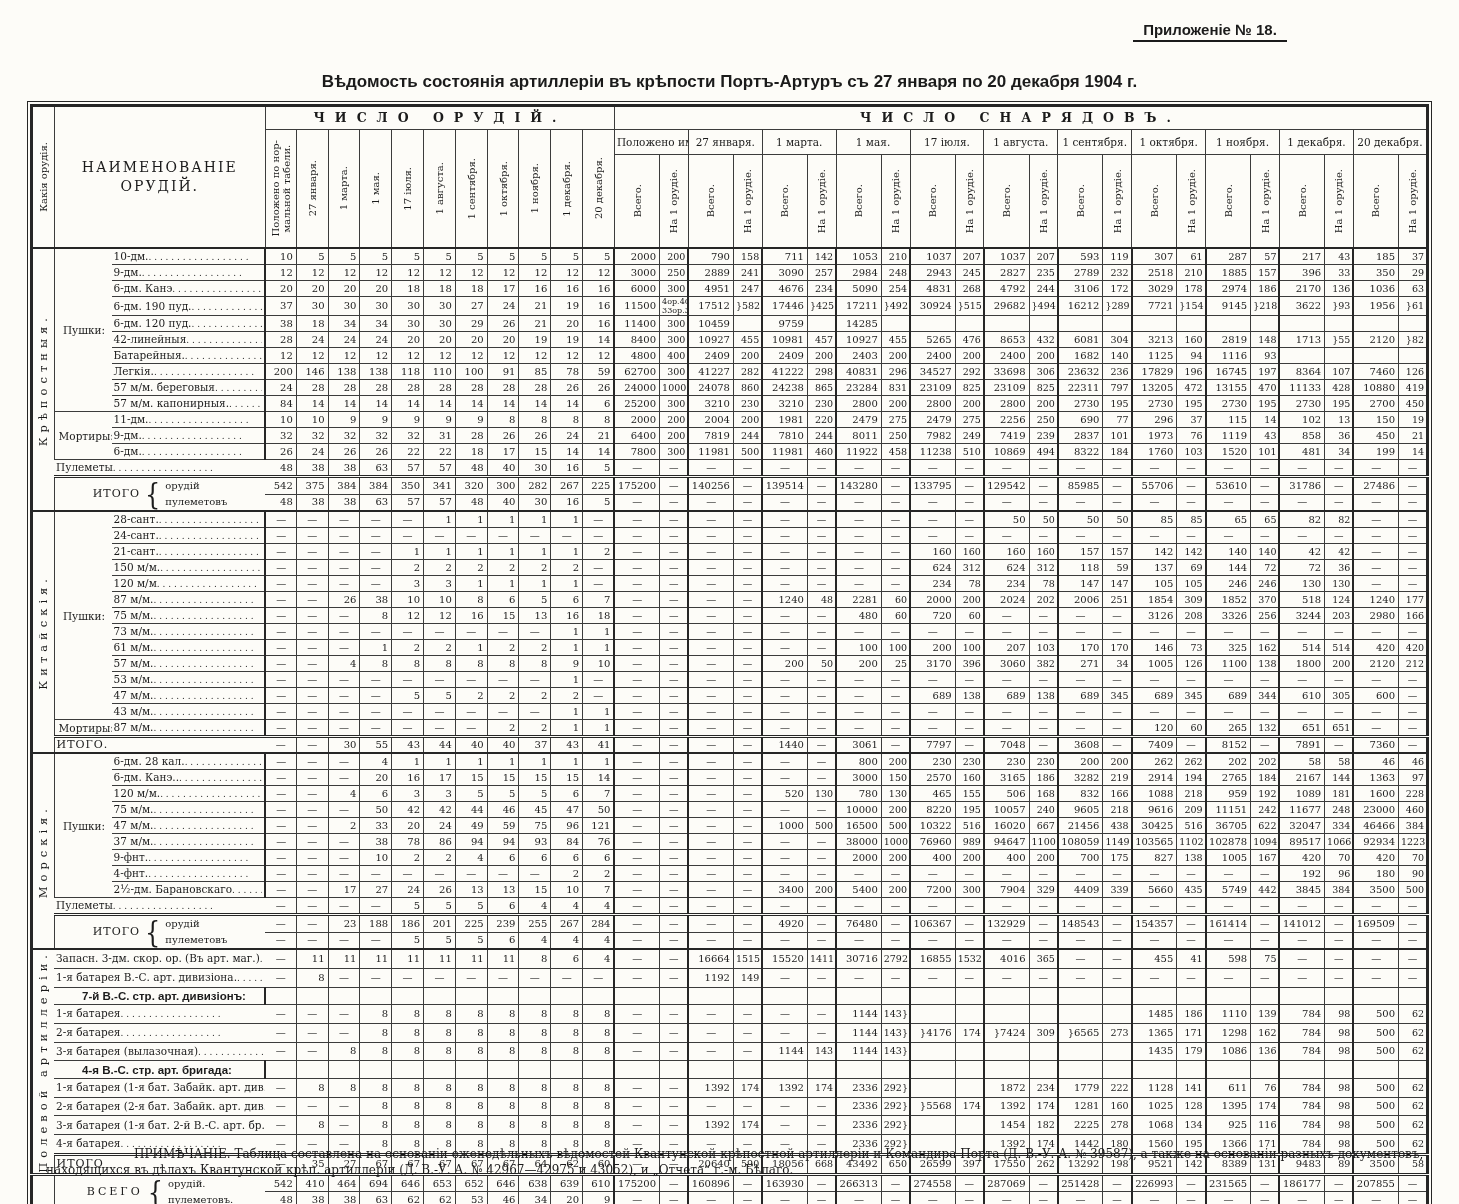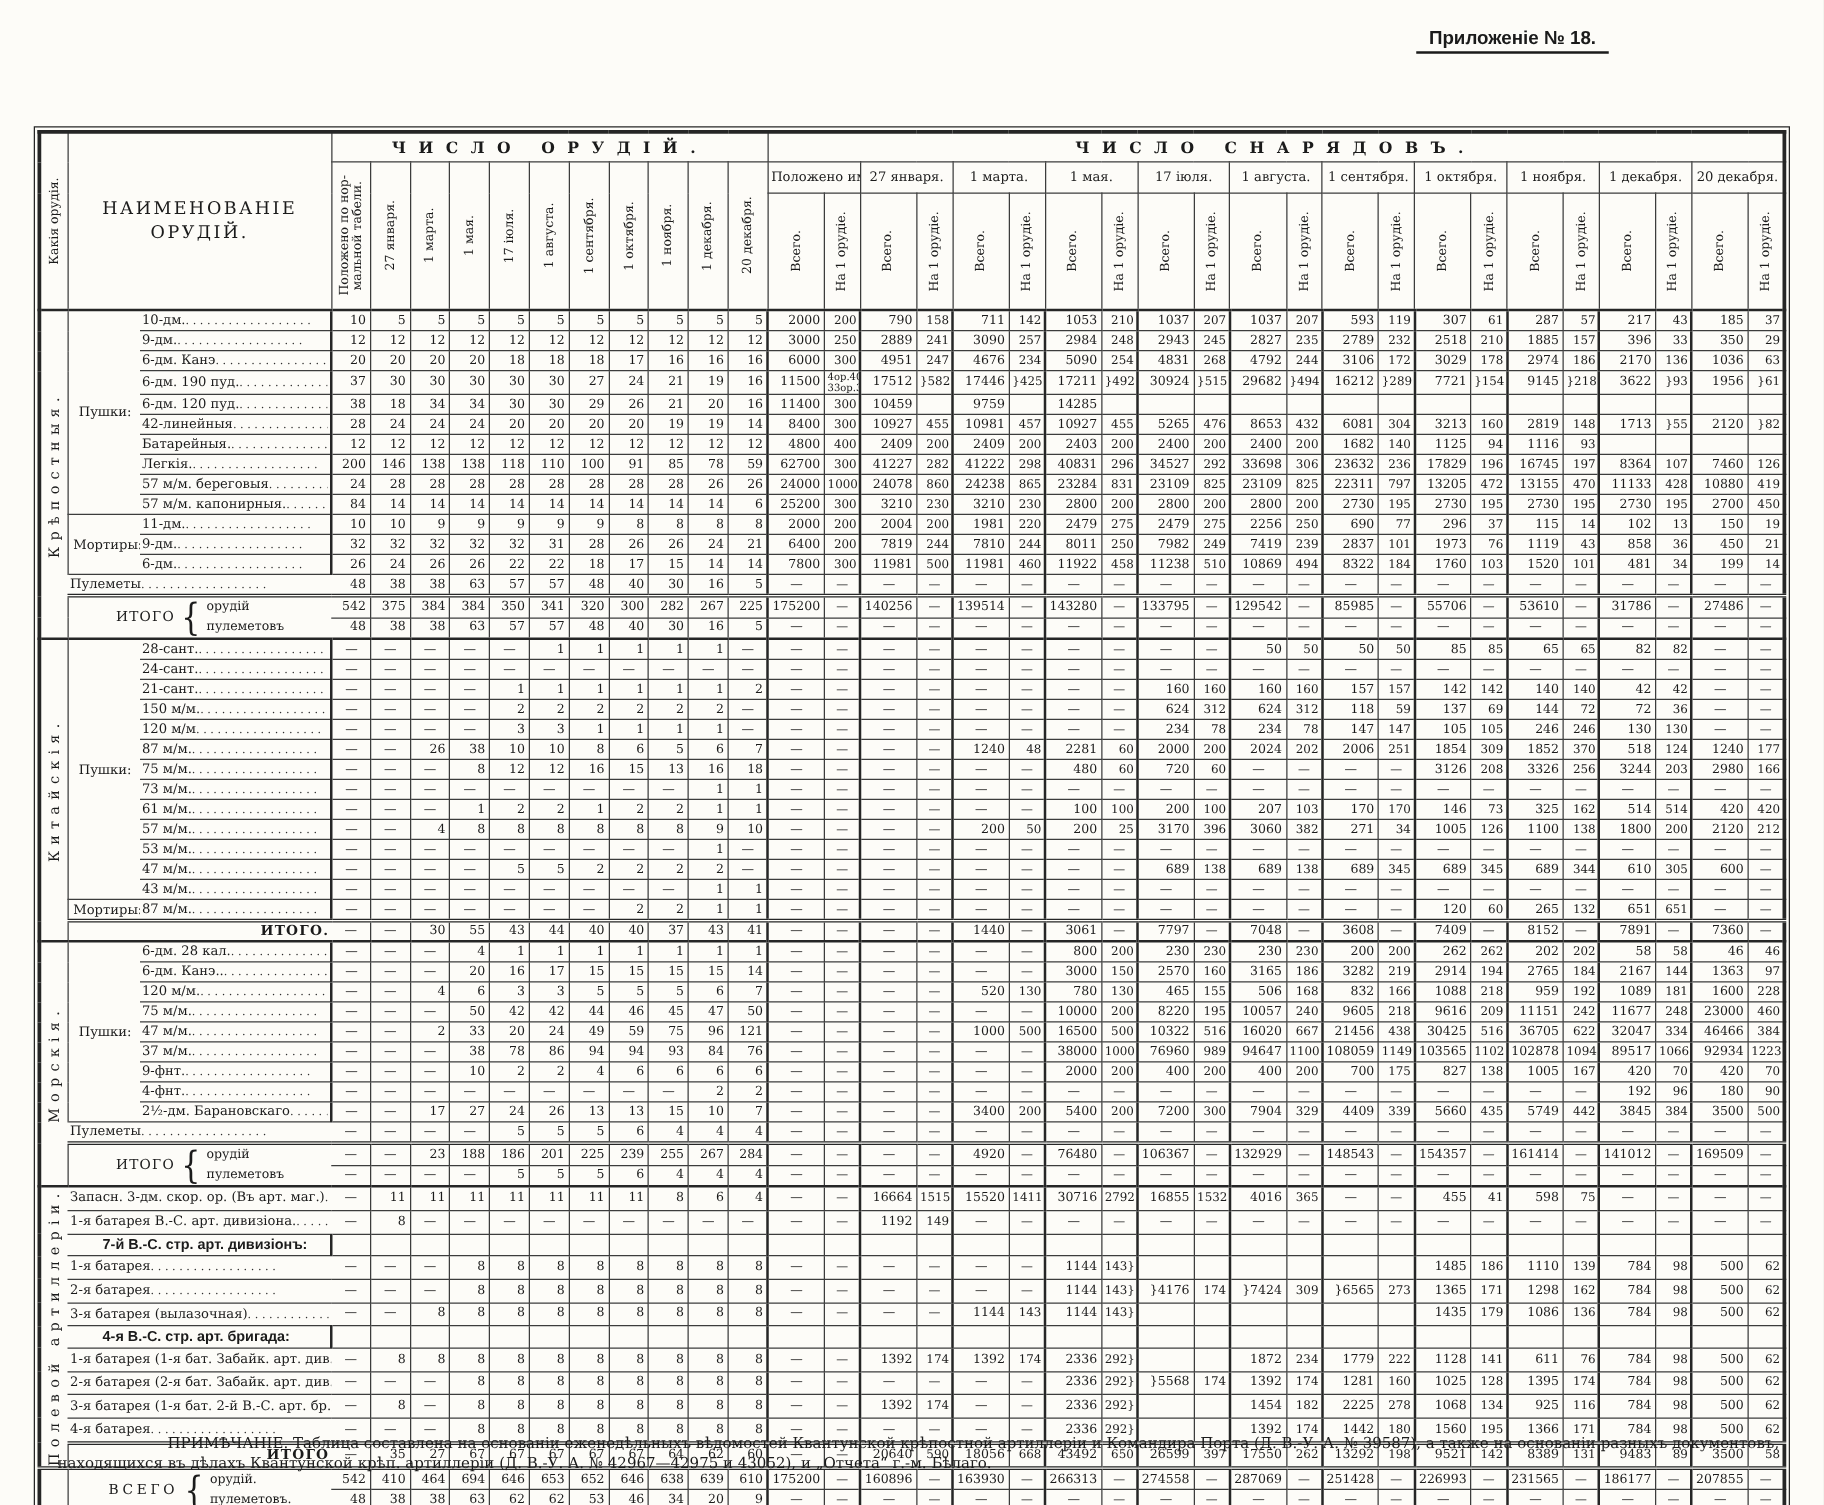--- a/index.html
+++ b/index.html
@@ -49,32 +49,33 @@
   tr.sec td{border-top:2.5px solid #262626;}
   tr.tot td{border-top:3px double #262626;}
   td.subh{font-family:"Liberation Sans",sans-serif; font-weight:bold; font-size:11.5px;
     padding-left:28px; border-left:hidden;}
   td.lblspan{border-right:hidden;}
   .dualbox{display:flex; align-items:center; justify-content:center; gap:5px; height:100%;}
   .dualname{font-size:11px; letter-spacing:1px;}
   .dualbrace{font-size:24px; font-weight:200; transform:scaleY(1.25);}
   .duallines{display:flex; flex-direction:column;}
   .duallines span{font-size:10px; line-height:16px; white-space:nowrap;}
-  td.itglbl{text-align:right; font-size:11px; letter-spacing:1px; border-right:hidden;font-weight:bold;}
+  td.itglbl{text-align:left; font-size:11px; letter-spacing:1px; border-right:hidden;}
   
   #note{position:absolute; top:1146px; left:30px; width:1404px; font-size:12px;
     line-height:16px; text-indent:88px; white-space:normal;padding-left:16px;}
 </style>
 </head>
 <body>
 
 <div id="page">
   <div id="appendix-block">
     <span id="appendix">Приложеніе № 18.</span>
   </div>
+  <div id="doc-title">Вѣдомость состоянія артиллеріи въ крѣпости Портъ-Артуръ съ 27 января по 20 декабря 1904 г.</div>
   <div id="tblwrap">
     <table id="grid">
       <colgroup id="cols">
           <col style="width: 22px;">
           <col style="width: 56px;">
           <col style="width: 150px;">
           <col style="width: 30px;">
           <col style="width: 31px;">
           <col style="width: 31px;">
           <col style="width: 31px;">

